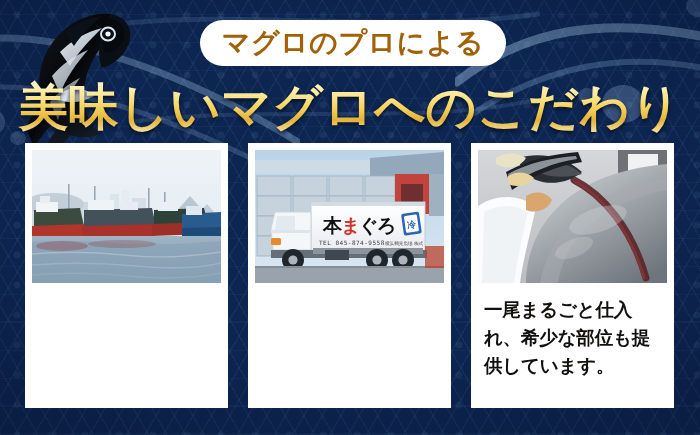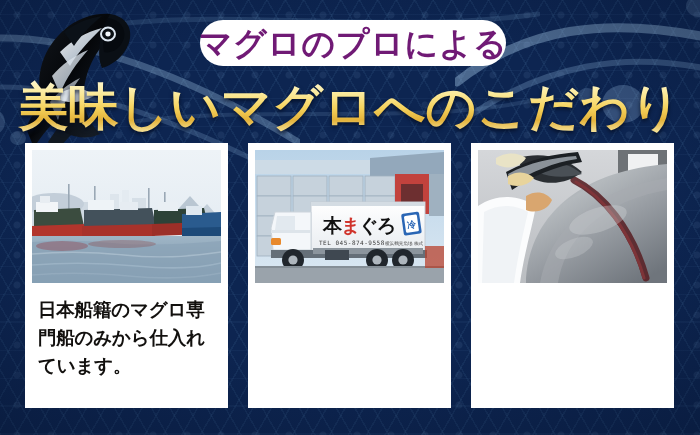--- a/index.html
+++ b/index.html
@@ -49,21 +49,21 @@
 
   
   #pill {
     position:absolute; left:200px; top:20px;
     width:306px; height:46px;
     background:#ffffff;
     border-radius:23px;
     display:flex; align-items:center; justify-content:center;
   }
   #pill-text {
-    font-size:33px; font-weight:bold; color:#701a75;
+    font-size:28px; font-weight:bold; color:#a16207;
     letter-spacing:.5px; line-height:1;
     font-family:"DejaVu Serif","Liberation Serif",serif;
     white-space:nowrap;
   }
 
   
   #main-title {
     position:absolute; left:0; top:80px; width:700px;
     text-align:center;
     font-size:50px; font-weight:bold; line-height:1.08;
@@ -234,21 +234,20 @@
 
         <rect x="0" y="86" width="189" height="47" fill="url(#sea1)"></rect>
         <path d="M0,92 Q40,89 80,93 T189,91 L189,133 L0,133 Z" fill="#8aa3b7" opacity=".7"></path>
         <path d="M0,104 Q46,100 92,105 T189,102" stroke="#b3c6d4" stroke-width="1.4" fill="none" opacity=".65"></path>
         <path d="M0,115 Q52,111 104,116 T189,113" stroke="#aabfcf" stroke-width="1.6" fill="none" opacity=".55"></path>
         <path d="M0,125 Q44,121 96,126 T189,123" stroke="#9db4c6" stroke-width="1.6" fill="none" opacity=".5"></path>
         <ellipse cx="30" cy="96" rx="26" ry="5" fill="#96313a" opacity=".35"></ellipse>
         <ellipse cx="90" cy="94" rx="34" ry="4" fill="#8c3a3a" opacity=".3"></ellipse>
       </svg>
     </div>
-    <p class="caption">日本船籍のマグロ専門船のみから仕入れています。</p>
   </div>
 
   <div class="card" id="card-1">
     <div class="photo">
       <svg viewBox="0 0 189 133" preserveAspectRatio="none">
         <defs>
           <linearGradient id="sky2" x1="0" y1="0" x2="0" y2="1">
             <stop offset="0%" stop-color="#b9d3e8"></stop>
             <stop offset="100%" stop-color="#dbe8f2"></stop>
           </linearGradient>
@@ -358,15 +357,16 @@
         <path d="M6,62 C20,54 36,54 50,62 C46,80 40,104 36,133 L4,133 Z" fill="#f0f3f6"></path>
 
         <path d="M48,46 C58,40 68,42 74,50 C70,60 58,64 48,60 Z" fill="#d9a66f"></path>
         <path d="M30,26 C40,20 50,22 56,28 C50,36 38,38 30,34 Z" fill="#e8d49c"></path>
         <path d="M18,8 C28,2 40,2 48,8 C42,18 28,20 18,14 Z" fill="#e9e3c6"></path>
 
         <ellipse cx="120" cy="70" rx="30" ry="12" fill="#d4d8db" opacity=".35" transform="rotate(-18 120 70)"></ellipse>
         <ellipse cx="96" cy="98" rx="20" ry="9" fill="#cfd3d7" opacity=".3" transform="rotate(-22 96 98)"></ellipse>
       </svg>
     </div>
+    <p class="caption">一尾まるごと仕入れ、希少な部位も提供しています。</p>
   </div>
 
 </div>
 
 </body></html>

